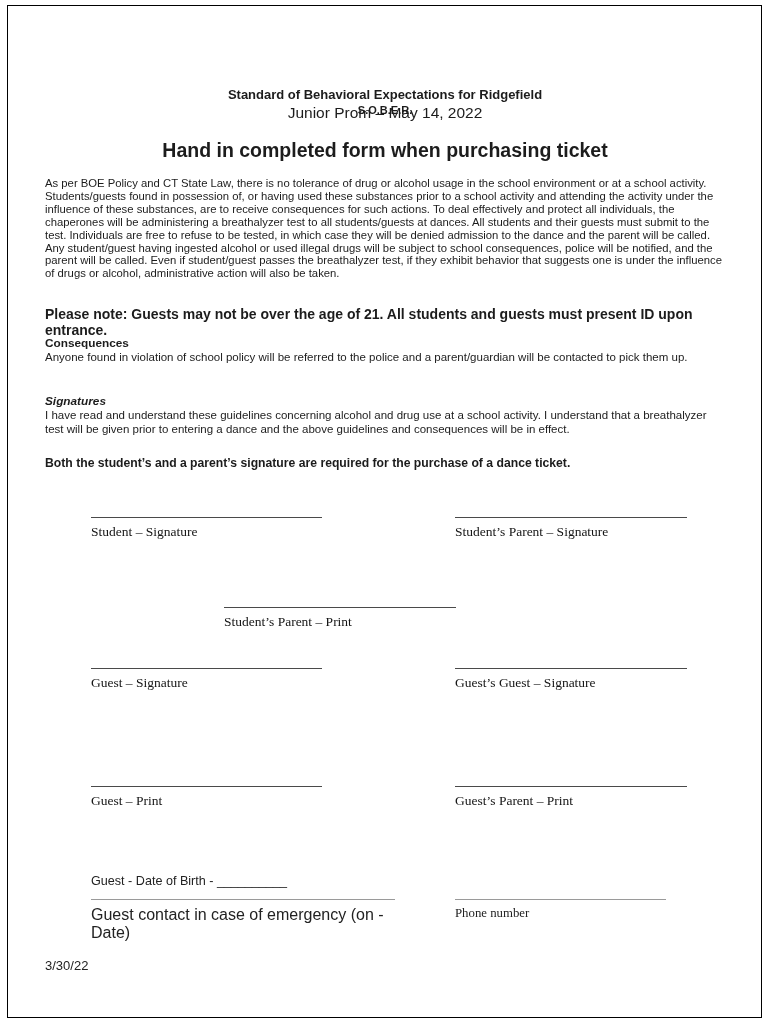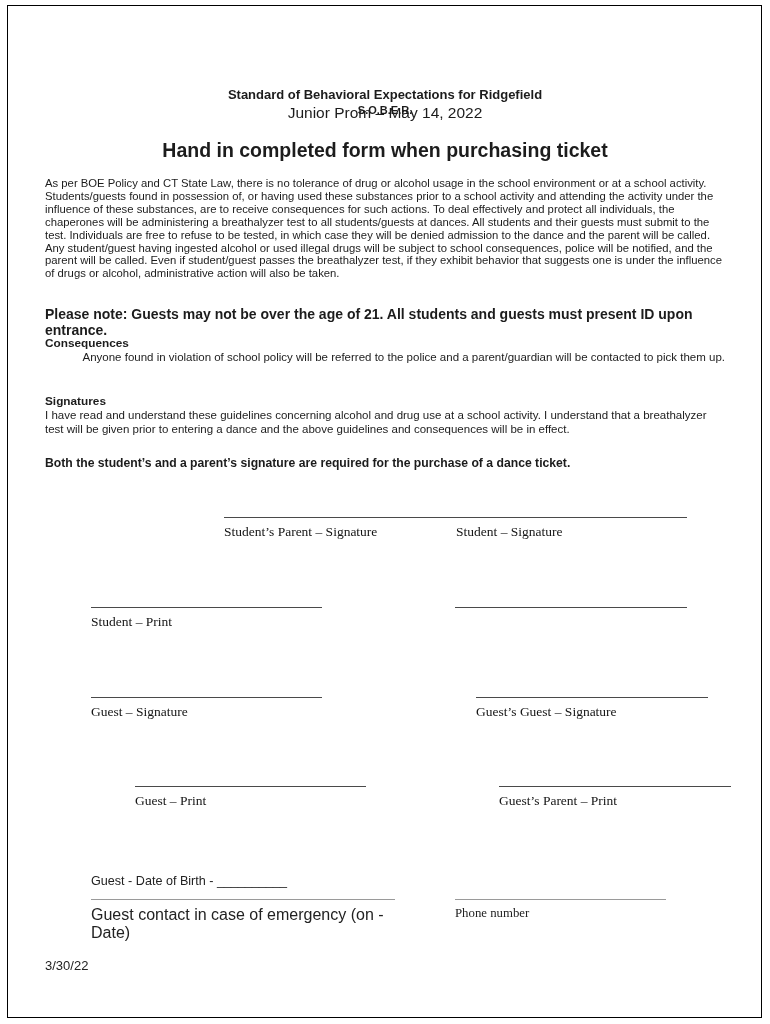--- a/index.html
+++ b/index.html
@@ -28,37 +28,37 @@
     font-size:11.3px; line-height:12.9px;
   }
   .note {
     top:306px; left:45px; width:680px;
     font-size:14px; font-weight:bold;
   }
   .heading { left:45px; font-size:11.8px; font-weight:bold; }
   .consequences-heading { top:336px; }
   .consequences-text {
     top:350px; left:45px; width:680px;
-    font-size:11.5px; line-height:14px;text-align:right;
+    font-size:11.5px; line-height:14px;
   }
-  .signatures-heading { top:394px; }
+  .signatures-heading { top:394px;font-style:italic; }
   .signatures-text {
     top:408px; left:45px; width:680px;
     font-size:11.5px; line-height:14px;
   }
   .requirement {
     top:456px; left:45px; width:680px;
     font-size:12.2px; font-weight:bold;
   }
 
   .sig-row { position:absolute; left:91px; display:flex; }
   .row-0 { top:517px; }
   .row-1 { top:607px; }
-  .row-2 { top:697px;gap:21px; }
-  .row-3 { top:786px;margin-left:44px; }
+  .row-2 { top:668px; }
+  .row-3 { top:786px; }
   .sig-row .col { width:231px; }
   .sig-row .col.right { margin-left:133px; width:232px; }
   .sig-line { height:1px; background:#4a4a4a; }
   .sig-label {
     margin-top:6px;
     font-family:"Liberation Serif", serif;
     font-size:13.5px; color:#141414;
   }
 
   .dob { top:846px; left:91px; font-size:12.6px; color:#222;margin-top:28px; }
@@ -88,37 +88,34 @@
 <div class="abs note">Please note: Guests may not be over the age of 21. All students and guests must present ID upon entrance.</div>
 
 <div class="abs heading consequences-heading">Consequences</div>
 <div class="abs consequences-text">Anyone found in violation of school policy will be referred to the police and a parent/guardian will be contacted to pick them up.</div>
 
 <div class="abs heading signatures-heading">Signatures</div>
 <div class="abs signatures-text">I have read and understand these guidelines concerning alcohol and drug use at a school activity.  I understand that a breathalyzer test will be given prior to entering a dance and the above guidelines and consequences will be in effect.</div>
 <div class="abs requirement">Both the student’s and a parent’s signature are required for the purchase of a dance ticket.</div>
 
 <div class="sig-row row-0">
+  <div class="col left">
+    <div class="sig-line"></div>
+    <div class="sig-label">Student – Signature</div>
+  </div>
   <div class="col right">
     <div class="sig-line"></div>
     <div class="sig-label">Student’s Parent – Signature</div>
   </div>
-  <div class="col left">
-    <div class="sig-line"></div>
-    <div class="sig-label">Student – Signature</div>
-  </div>
 </div>
 
 <div class="sig-row row-1">
-  <div class="col left">
-    <div class="sig-line"></div>
-    <div class="sig-label">Student – Print</div>
-  </div>
   <div class="col right">
     <div class="sig-line"></div>
+    <div class="sig-label">Student’s Parent – Print</div>
   </div>
 </div>
 
 <div class="sig-row row-2">
   <div class="col left">
     <div class="sig-line"></div>
     <div class="sig-label">Guest – Signature</div>
   </div>
   <div class="col right">
     <div class="sig-line"></div>

